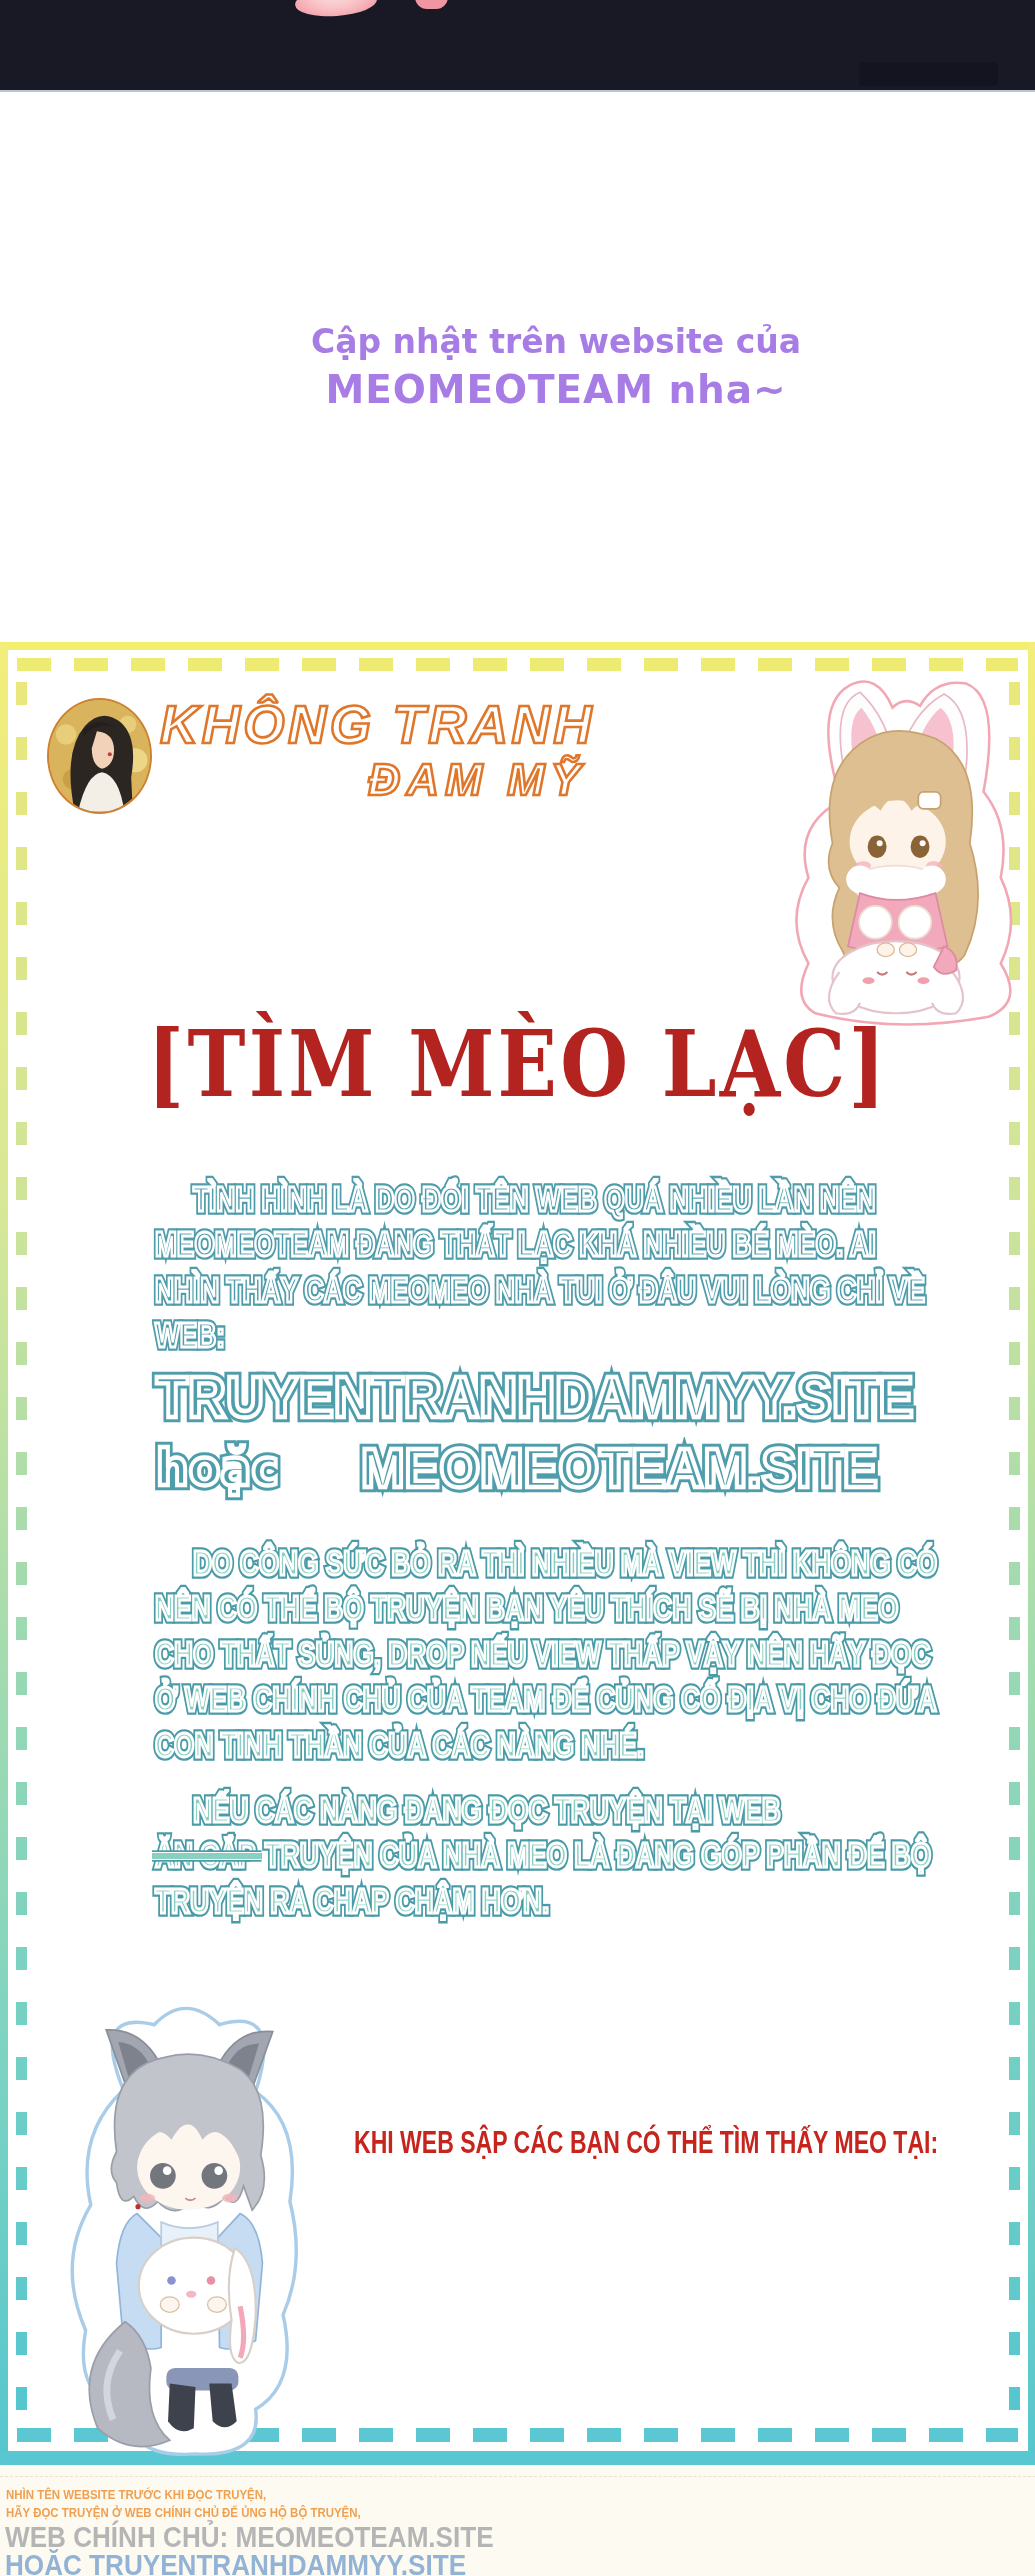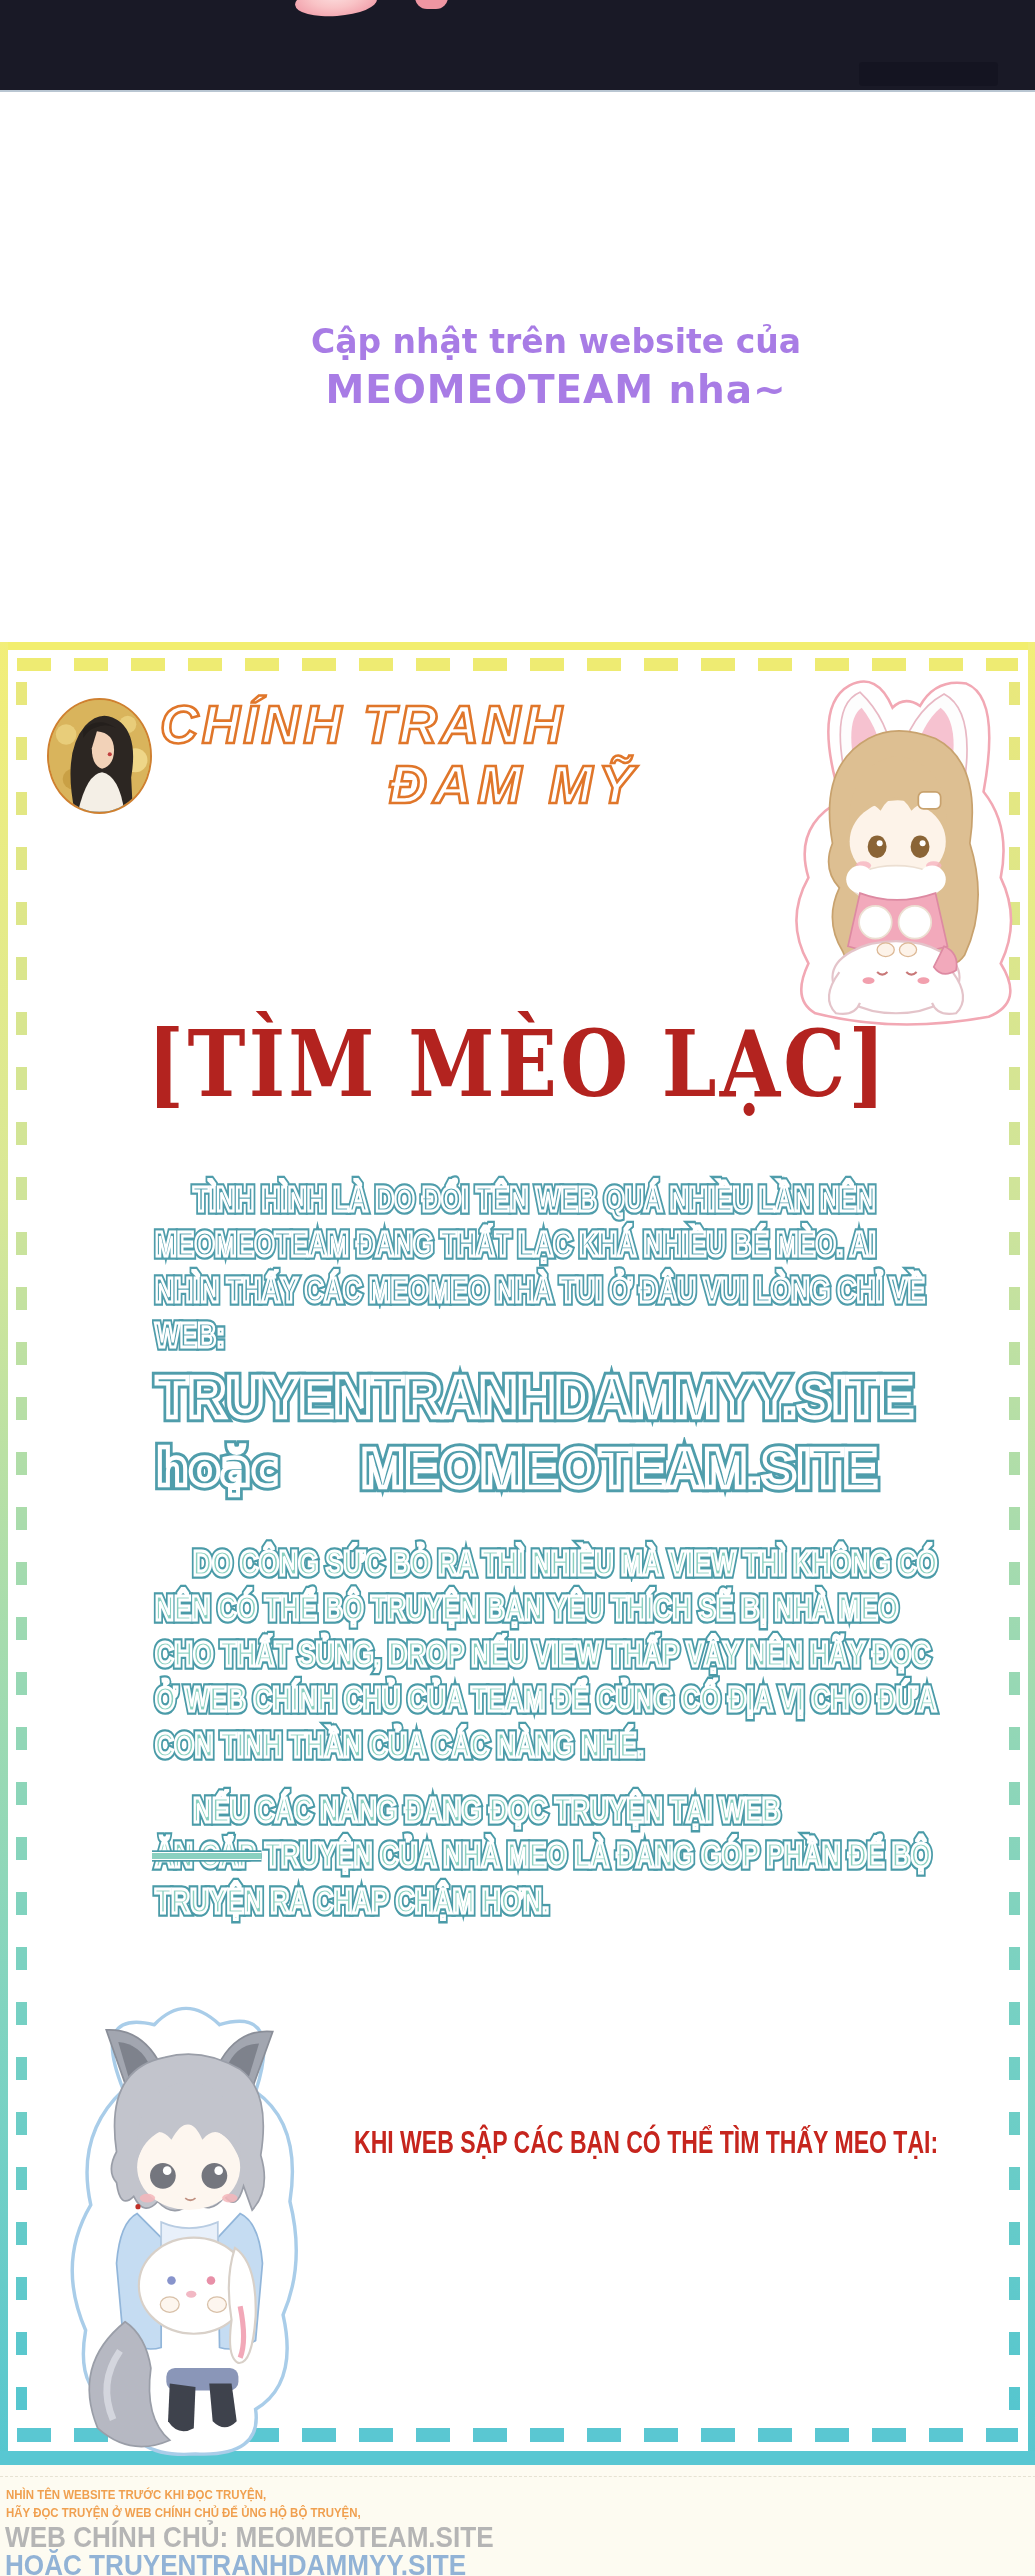--- a/index.html
+++ b/index.html
@@ -41,22 +41,22 @@
   .dash-left{left:15.5px;} .dash-right{left:1009px;}
   .foot-bg{position:absolute;left:0;top:2465px;width:1036px;height:111px;background:#fdfbf1;}
   .foot-rule{position:absolute;left:0;top:2476px;width:1036px;border-top:0.9px dashed #e6e2d2;}
 
   
   .avatar{position:absolute;left:47px;top:698px;width:101px;height:112px;border-radius:50%;
           overflow:hidden;border:2.6px solid #cf8030;z-index:3;background:#d9b45c;}
   .avatar svg{display:block;width:100%;height:100%;}
   .logo-t1{position:absolute;left:160px;top:694px;font-size:53px;font-style:italic;font-weight:bold;
            letter-spacing:3.4px;color:#fff;-webkit-text-stroke:2.6px #e0762a;white-space:nowrap;z-index:2;}
-  .logo-t2{position:absolute;left:368px;top:754px;font-size:53px;font-style:italic;font-weight:bold;
-           letter-spacing:6px;color:#fff;-webkit-text-stroke:2.6px #e0762a;white-space:nowrap;z-index:2;margin-left:21px;}
+  .logo-t2{position:absolute;left:368px;top:754px;font-size:45px;font-style:italic;font-weight:bold;
+           letter-spacing:6px;color:#fff;-webkit-text-stroke:2.6px #e0762a;white-space:nowrap;z-index:2;}
   .badge{position:absolute;left:137px;top:761px;width:216px;height:53px;border-radius:27.5px;
          background:linear-gradient(90deg,#45b157 0%,#2e9f7a 55%,#2b7fd2 100%);
          border:2.6px solid #fff;box-shadow:0 0 0 1.7px #d8823c;z-index:2;
          display:flex;align-items:center;justify-content:center;}
   .badge span{color:#fff;font-style:italic;font-weight:bold;font-size:33px;letter-spacing:0.9px;}
 
   
   .meo-title{position:absolute;left:0;top:1010px;width:1036px;text-align:center;color:#b3231f;
              font-family:"DejaVu Serif",serif;font-weight:bold;font-size:82px;letter-spacing:3.4px;
              transform:scale(.95,1.12);transform-origin:50% 0;}
@@ -138,21 +138,21 @@
         <circle cx="92" cy="28" r="10" fill="#e8cd7a"></circle>
       <circle cx="101" cy="70" r="14" fill="#eed688"></circle>
         <circle cx="28" cy="92" r="12" fill="#c9a045"></circle>
       <path d="M30,130 Q16,60 42,30 Q62,8 84,26 Q104,44 96,90 L98,130 Z" fill="#2c2622"></path>
       <path d="M56,36 Q76,38 76,58 Q76,76 62,80 Q50,76 50,56 Z" fill="#f2d2b8"></path>
       <path d="M40,34 Q58,18 78,32 Q66,26 54,32 Q46,34 40,44 Z" fill="#241f1c"></path>
       <circle cx="71" cy="63" r="2.4" fill="#c04040"></circle>
       <path d="M34,130 Q44,86 62,84 Q82,88 88,130 Z" fill="#f4efe6"></path>
     </svg>
   </div>
-  <div class="logo-t1">CHÍNH TRANH</div>
+  <div class="logo-t1">KHÔNG TRANH</div>
   <div class="logo-t2">ĐAM MỸ</div>
 
   <div class="chibi" style="left:767px;top:663px;width:258px;height:364px;">
     <svg viewBox="0 0 300 424">
       <path d="M86,160 Q52,50 96,26 Q128,10 146,52 Q160,38 178,50 Q196,18 232,24 Q272,40 252,150 Q284,190 272,250 Q296,300 272,350 Q300,395 258,412 Q150,432 56,408 Q28,392 48,350 Q20,300 48,250 Q30,190 86,160 Z" fill="#fff" stroke="#f2a8b4" stroke-width="3"></path>
       <path d="M95,150 Q70,50 108,34 Q142,66 148,118" fill="#fdfdfd" stroke="#e8b8c4" stroke-width="2"></path>
       <path d="M152,118 Q166,58 206,36 Q244,56 228,150" fill="#fdfdfd" stroke="#e8b8c4" stroke-width="2"></path>
       <path d="M103,128 Q90,66 110,52 Q132,80 136,118 Z" fill="#f6c2d0"></path>
       <path d="M168,116 Q180,70 202,52 Q224,70 214,128 Z" fill="#f6c2d0"></path>
       <path d="M76,210 Q60,120 118,88 Q150,70 196,88 Q250,116 236,210 Q258,280 230,340 Q214,362 208,330 Q200,368 184,340 Q150,380 112,344 Q100,368 88,336 Q66,300 84,262 Q64,240 76,210 Z" fill="#ddbf92" stroke="#c8a26e" stroke-width="2"></path>

